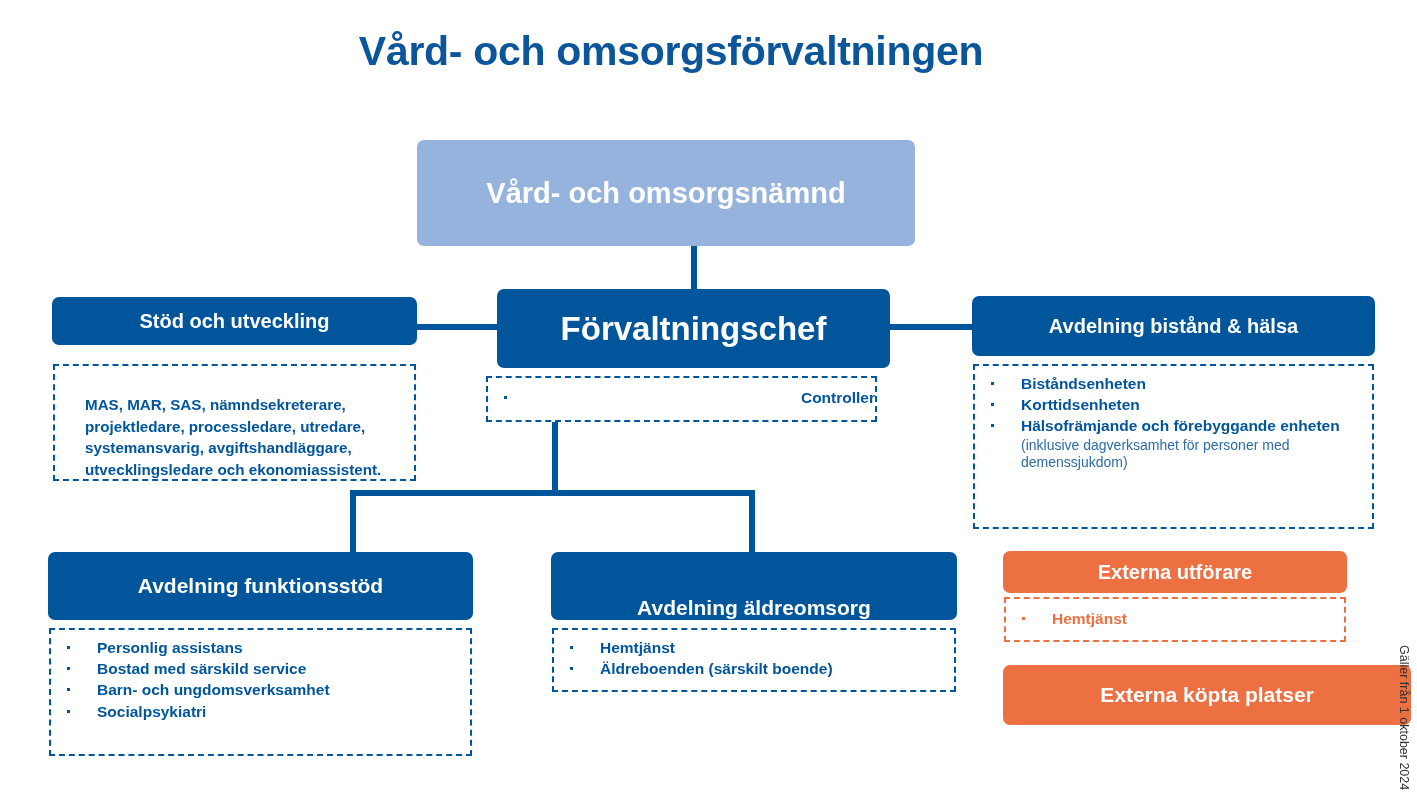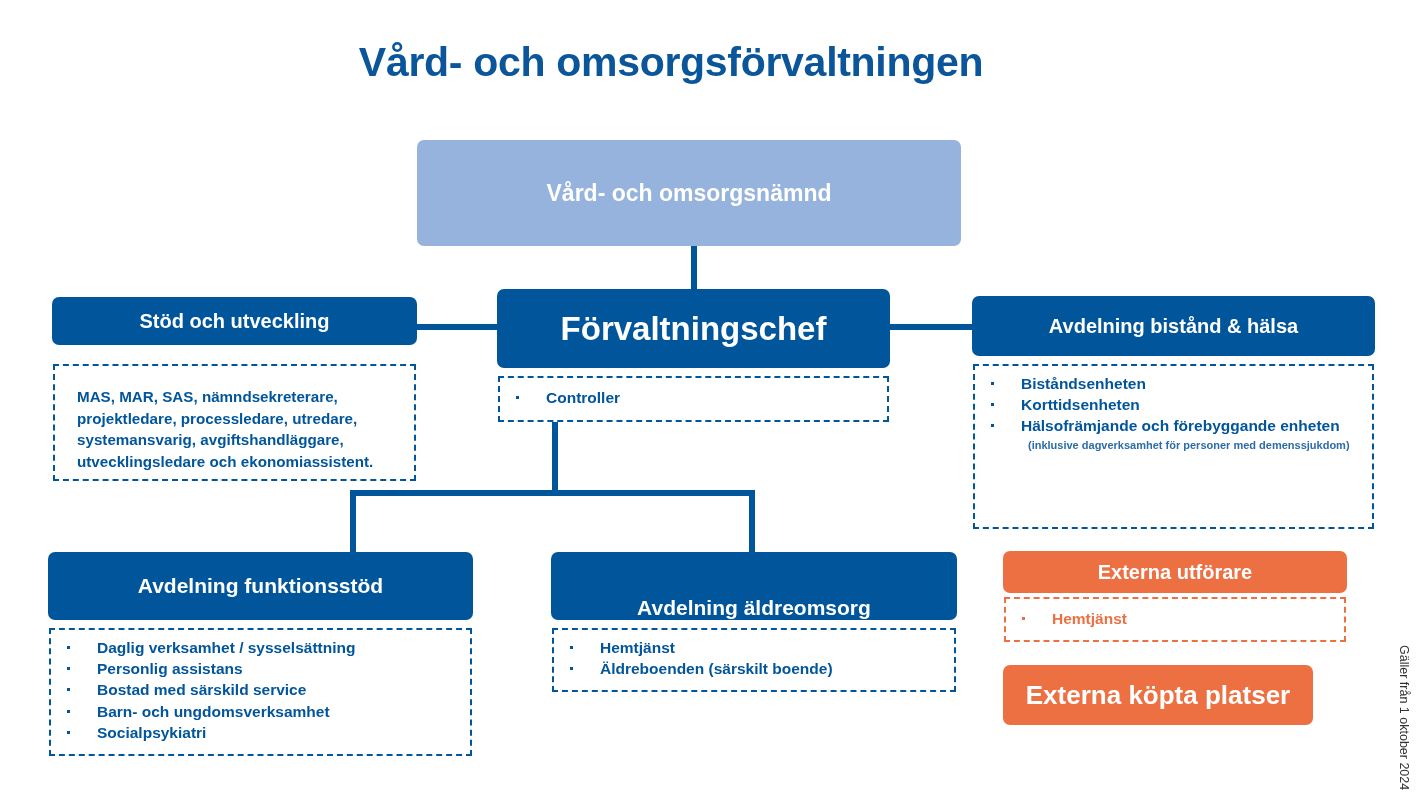--- a/index.html
+++ b/index.html
@@ -23,21 +23,20 @@
     position: absolute;
     left: 0;
     top: 28px;
     width: 1342px;
     text-align: center;
     font-size: 41px;
     font-weight: bold;
     color: #0B559B;
     letter-spacing: -0.3px;
     white-space: nowrap;
-    margin-top: 11px;
   }
 
   
   .conn {
     position: absolute;
     background: #01559B;
   }
 
   
   .node-head {
@@ -84,34 +83,33 @@
     top: 9px;
     width: 3px;
     height: 3px;
     background: #01559B;
   }
   ul.bullets.orange > li { color: #ED7043; }
   ul.bullets.orange > li > .bdot { background: #ED7043; }
 
   .subnote {
     display: block;
-    font-size: 11px;
-    font-weight: bold;
+    font-size: 14px;
+    font-weight: normal;
     color: #2C6CA8;
     line-height: 17.5px;
     white-space: normal;
-    margin-left: 7px;
   }
 
   .para {
     font-size: 15.2px;
     font-weight: bold;
     color: #01559B;
     line-height: 21.5px;
-    margin: 8px;
+    margin: 16px;
   }
 
   
   .vertical-note {
     position: absolute;
     right: 6px;
     bottom: 8px;
     font-size: 12.5px;
     color: #333333;
     writing-mode: vertical-rl;
@@ -132,35 +130,35 @@
   <div class="conn" style="left:890px; top:324px; width:84px; height:6px;"></div>
 
   <div class="conn" style="left:552px; top:422px; width:6px; height:72px;"></div>
 
   <div class="conn" style="left:350px; top:490px; width:405px; height:6px;"></div>
 
   <div class="conn" style="left:350px; top:490px; width:6px; height:62px;"></div>
 
   <div class="conn" style="left:749px; top:490px; width:6px; height:62px;"></div>
 
-  <div class="node-head head-lblue" style="left:417px; top:140px; width:544px; height:106px; font-size:23px;">
+  <div class="node-head head-lblue" style="left:417px; top:140px; width:498px; height:106px; font-size:29px;">
     <span>Vård- och omsorgsnämnd</span>
   </div>
 
   <div class="node-head head-blue" style="left:52px; top:297px; width:365px; height:48px; font-size:20px;">
     <span>Stöd och utveckling</span>
   </div>
   <div class="node-body" style="left:53px; top:364px; width:363px; height:117px; padding:12px 14px 0 14px;">
     <p class="para">MAS, MAR, SAS, nämndsekreterare, projektledare, processledare, utredare, systemansvarig, avgiftshandläggare, utvecklingsledare och ekonomiassistent.</p>
   </div>
 
   <div class="node-head head-blue" style="left:497px; top:289px; width:393px; height:79px; font-size:33px;">
     <span>Förvaltningschef</span>
   </div>
-  <div class="node-body" style="left:498px; top:376px; width:391px; height:46px; padding:9px 0 0 0;">
+  <div class="node-body" style="left:486px; top:376px; width:391px; height:46px; padding:9px 0 0 0;text-align:right;">
     <ul class="bullets">
       <li>
         <span class="bdot"></span>
         <span>Controller</span>
       </li>
     </ul>
   </div>
 
   <div class="node-head head-blue" style="left:972px; top:296px; width:403px; height:60px; font-size:20px;">
     <span>Avdelning bistånd &amp; hälsa</span>
@@ -183,24 +181,20 @@
     </ul>
   </div>
 
   <div class="node-head head-blue" style="left:48px; top:552px; width:425px; height:68px; font-size:21px;">
     <span>Avdelning funktionsstöd</span>
   </div>
   <div class="node-body" style="left:49px; top:628px; width:423px; height:128px; padding:7px 0 0 0;">
     <ul class="bullets">
       <li>
         <span class="bdot"></span>
-        <span>Daglig verksamhet / sysselsättning</span>
-      </li>
-      <li>
-        <span class="bdot"></span>
         <span>Personlig assistans</span>
       </li>
       <li>
         <span class="bdot"></span>
         <span>Bostad med särskild service</span>
       </li>
       <li>
         <span class="bdot"></span>
         <span>Barn- och ungdomsverksamhet</span>
       </li>
@@ -232,19 +226,19 @@
   </div>
   <div class="node-body orange-body" style="left:1004px; top:597px; width:342px; height:45px; padding:9px 0 0 0;">
     <ul class="bullets orange">
       <li>
         <span class="bdot"></span>
         <span>Hemtjänst</span>
       </li>
     </ul>
   </div>
 
-  <div class="node-head head-orange" style="left:1003px; top:665px; width:310px; height:60px; font-size:26px;">
+  <div class="node-head head-orange" style="left:1003px; top:665px; width:408px; height:60px; font-size:21px;">
     <span>Externa köpta platser</span>
   </div>
 
   <div class="vertical-note">Gäller från 1 oktober 2024</div>
 
 </div>
 
 </body></html>

